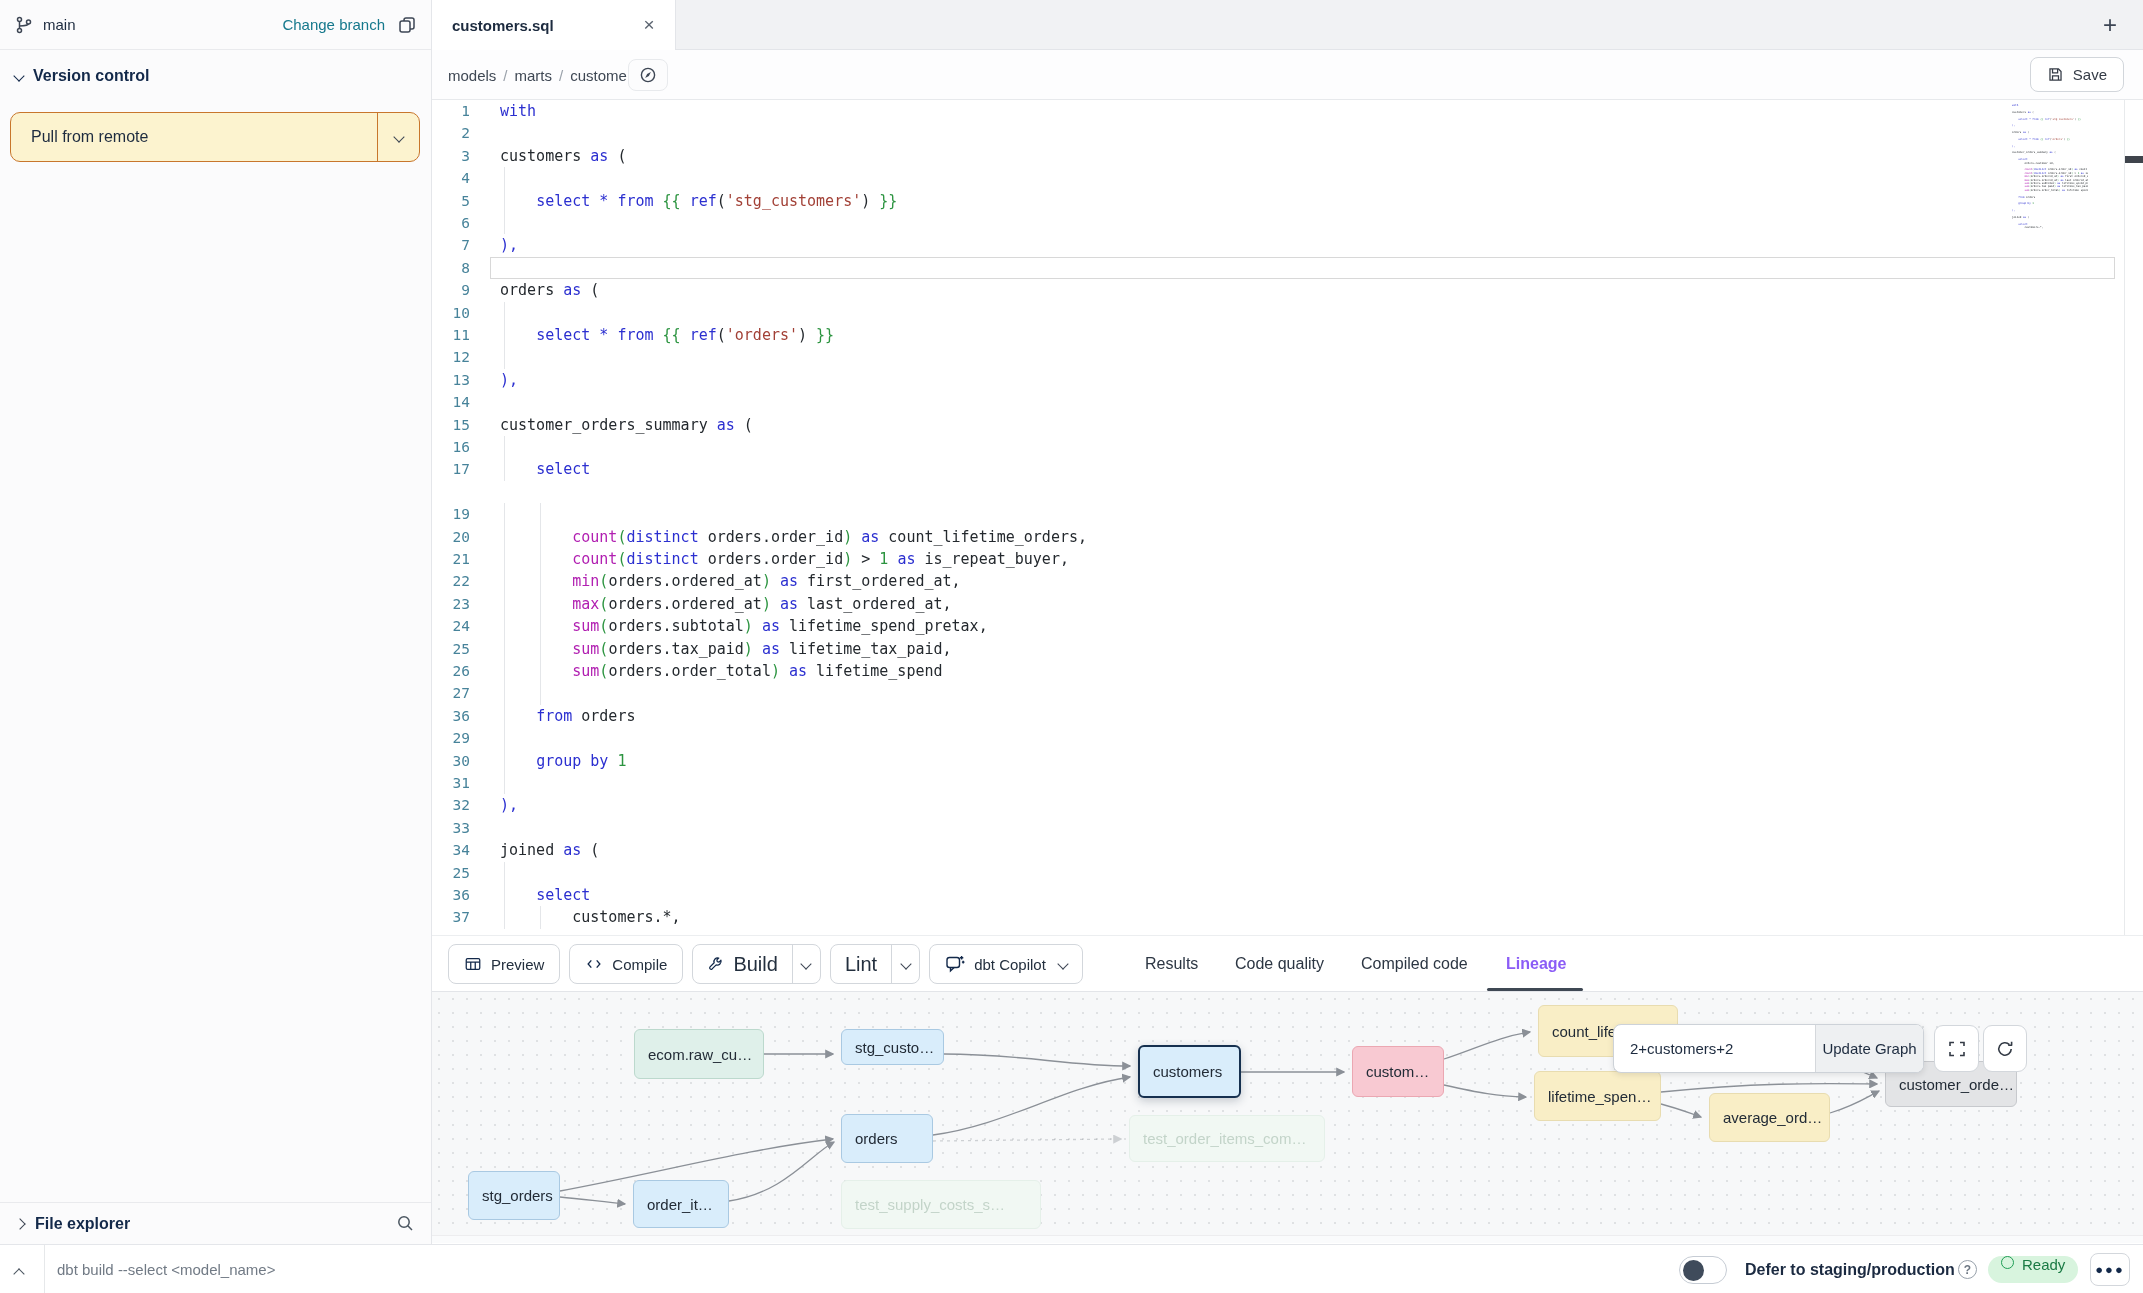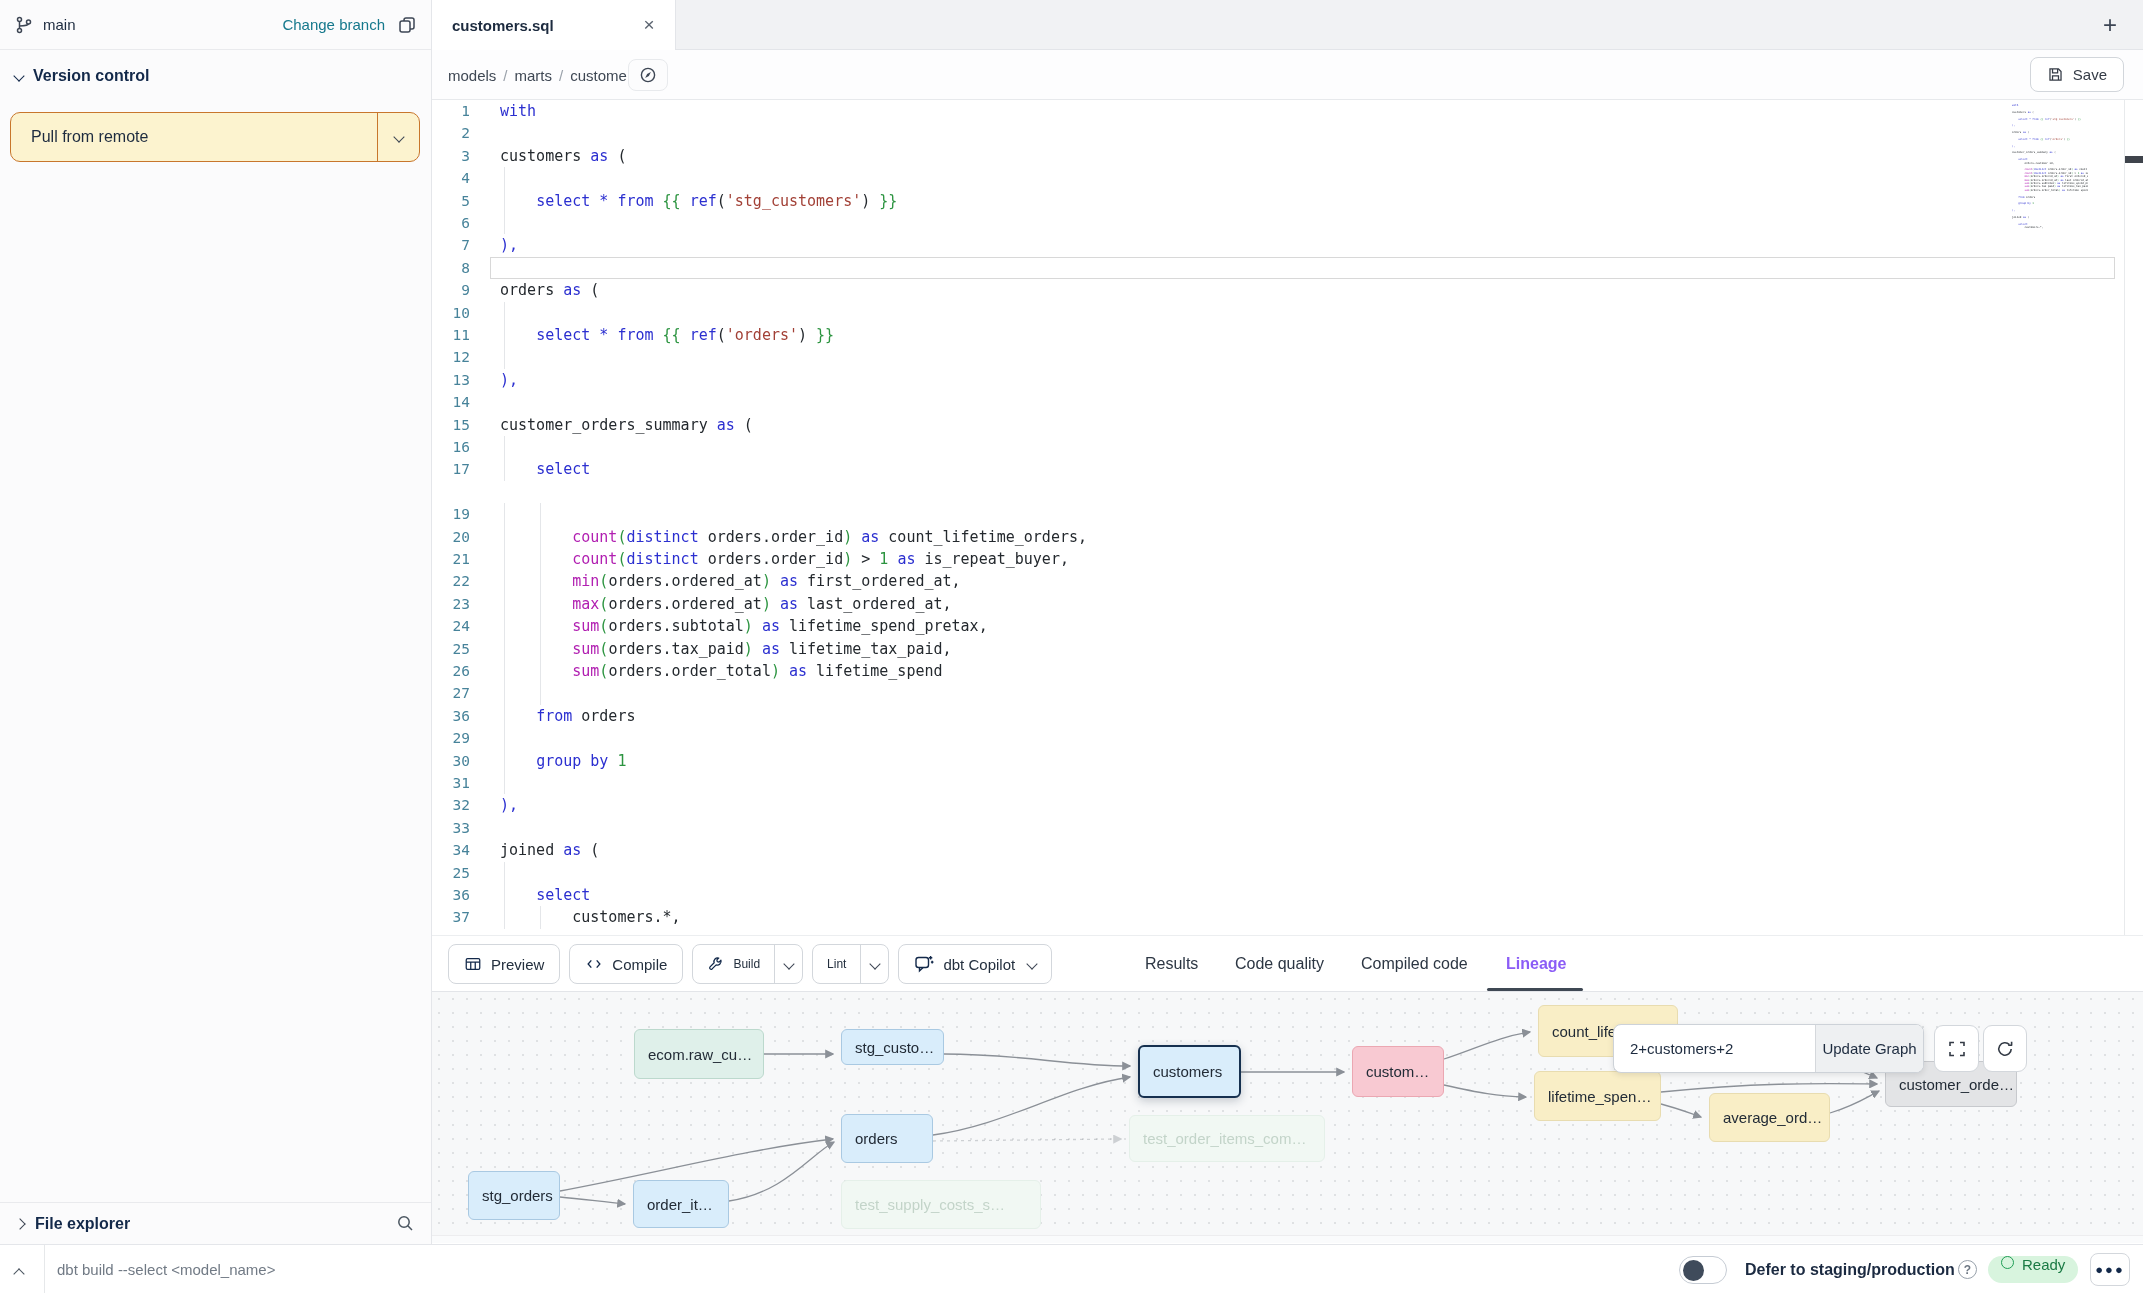--- a/index.html
+++ b/index.html
@@ -74,21 +74,21 @@
   .ovthumb { position:absolute; left:0; right:0; top:56px; height:7px; background:#3f444c; cursor:pointer; }
 
   
   .actionbar { position:absolute; left:432px; top:935px; right:0; height:57px; background:#fff;
     border-top:1px solid #eceef0; border-bottom:1px solid #e3e5e9; }
   .toolbar { position:absolute; left:16px; top:8px; display:flex; gap:9px; }
   .tbtn { height:40px; border:1px solid #d3d7dc; border-radius:8px; background:#fff; display:flex;
     align-items:center; padding:0 15px; gap:9px; font-size:15px; color:#232f3e; cursor:pointer;
     font-family:"Liberation Sans", sans-serif; }
   .split { display:flex; border:1px solid #d3d7dc; border-radius:8px; background:#fff; height:40px; overflow:hidden; }
-  .split .main { display:flex; align-items:center; gap:9px; padding:0 14px; font-size:12px; color:#232f3e; cursor:pointer; }
+  .split .main { display:flex; align-items:center; gap:9px; padding:0 14px; font-size:20px; color:#232f3e; cursor:pointer; }
   .split .more { width:28px; display:flex; align-items:center; justify-content:center;
     border-left:1px solid #d3d7dc; color:#3d4654; cursor:pointer; }
   .rtab { position:absolute; top:0; height:57px; line-height:55px; font-size:16px; color:#2c3643; cursor:pointer; }
   .rtab-underline { position:absolute; bottom:0; height:3px; background:#3f4854; border-radius:2px; }
 
   
   .lineage { position:absolute; left:432px; top:992px; right:0; height:251px; background:#f7f8f9;
     background-image:radial-gradient(#dfe1e3 1.1px, transparent 1.1px); background-size:14px 14px; overflow:hidden; }
   .lin-edges { position:absolute; inset:0; z-index:1; pointer-events:none; }
   .lnode { position:absolute; z-index:2; border-radius:6px; border:1px solid; display:flex; align-items:center;

